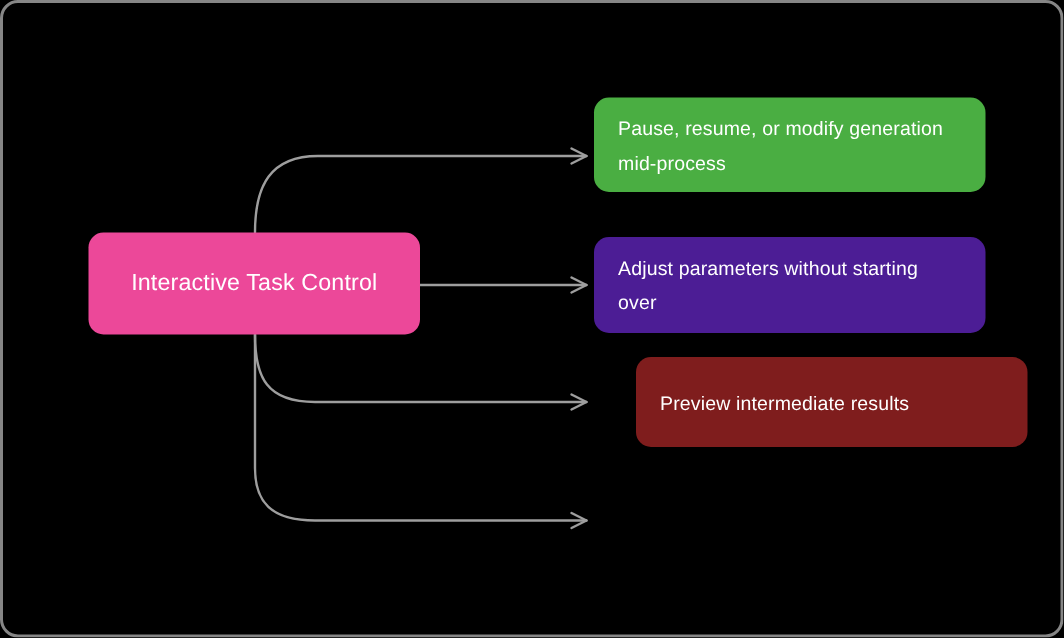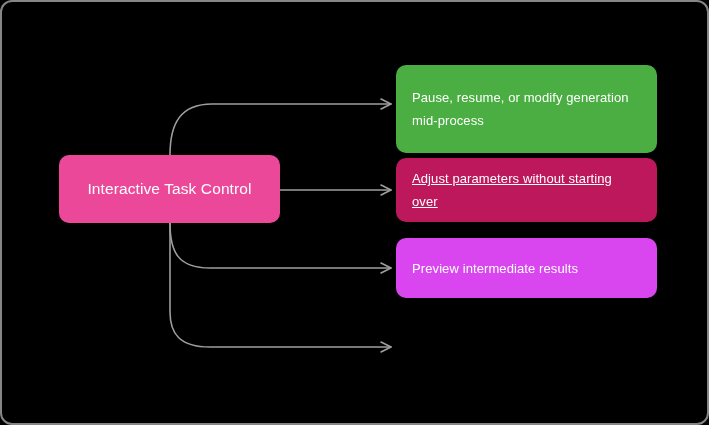--- a/index.html
+++ b/index.html
@@ -55,21 +55,21 @@
   }
   .node-branch {
     left: 394px;
     width: 261px;
     padding: 0 16px;
     font-size: 13px;
     font-weight: 400;
     line-height: 23px;
     letter-spacing: 0.1px;
   }
-  .branch-0 { top: 63px;  height: 88px; }
+  .branch-0 { top: 63px;  height: 63px; }
   .branch-1 { top: 156px; height: 64px; }
   .branch-2 { top: 236px; height: 60px; }
   .branch-3 { top: 316px; height: 60px; }
 </style>
 </head>
 <body>
 
 <div class="canvas" style="background-color: rgb(0, 0, 0); border-color: rgb(134, 134, 134);">
 
   <svg class="connectors" viewBox="0 0 709 425" aria-hidden="true">
@@ -92,22 +92,22 @@
   </svg>
 
   <div class="node node-root" style="background-color: #ec4899; color: rgb(255, 255, 255);">
     <span>Interactive Task Control</span>
   </div>
 
   <div class="node node-branch branch-0" style="background-color: rgb(74, 174, 66); color: rgb(255, 255, 255);">
     <span>Pause, resume, or modify generation mid-process</span>
   </div>
 
-  <div class="node node-branch branch-1" style="background-color: #be185d; color: rgb(255, 255, 255); text-decoration: underline;">
+  <div class="node node-branch branch-1" style="background-color: #4c1d95; color: rgb(255, 255, 255);">
     <span>Adjust parameters without starting over</span>
   </div>
 
-  <div class="node node-branch branch-2" style="background-color: #d946ef; color: rgb(255, 255, 255);">
+  <div class="node node-branch branch-2" style="background-color: #7f1d1d; color: rgb(255, 255, 255); margin-left: 28px;">
     <span>Preview intermediate results</span>
   </div>
 
 
 </div>
 
 </body></html>

